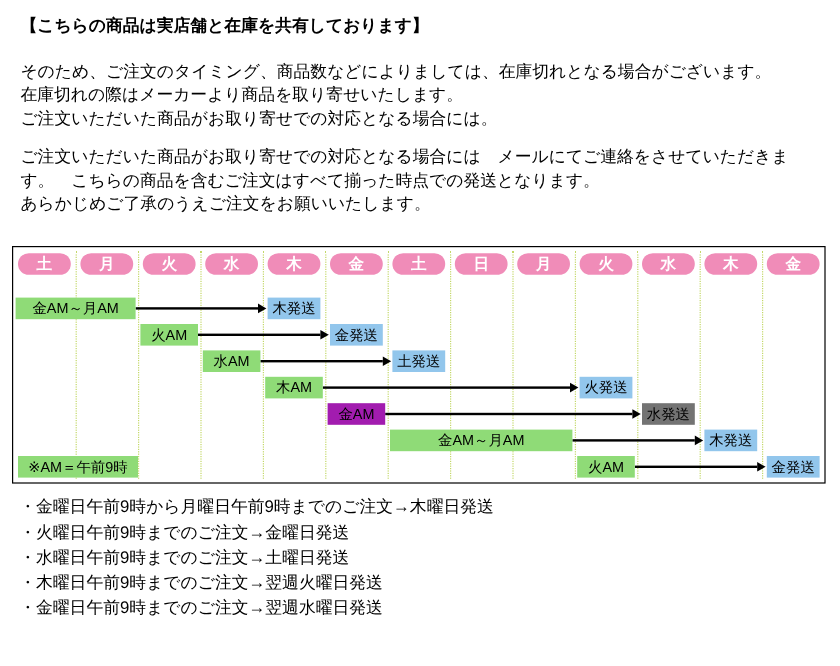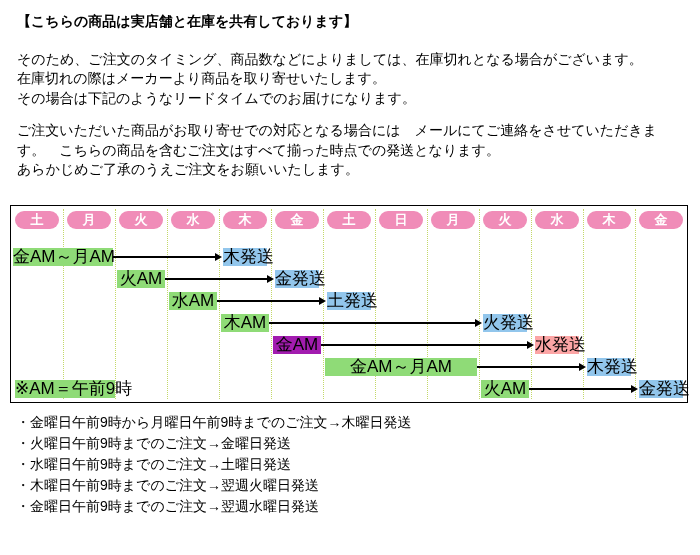--- a/index.html
+++ b/index.html
@@ -16,21 +16,21 @@
   .diagram{
     position:absolute;left:10px;top:205px;width:678px;height:198px;
     border:1px solid #000;box-sizing:border-box;background:#fff;
   }
   .day-pill{
     position:absolute;height:18px;border-radius:9px;color:#fff;font-weight:bold;
     font-size:13px;line-height:18px;text-align:center;z-index:3;
   }
   .grid-line{position:absolute;top:3px;bottom:3px;width:0;border-left:1px dotted #c3d868;z-index:1;}
   .flow-box{
-    position:absolute;height:18px;font-size:17px;line-height:18px;text-align:center;
+    position:absolute;height:18px;font-size:12px;line-height:18px;text-align:center;
     white-space:nowrap;z-index:3;color:#000;
   }
   .arrow{position:absolute;height:1.5px;background:#000;z-index:2;}
   .arrow::after{
     content:"";position:absolute;right:-7px;top:-3.2px;width:0;height:0;
     border-left:7px solid #000;border-top:4px solid transparent;border-bottom:4px solid transparent;
   }
   
   .bottom-text{position:absolute;left:16px;top:412px;right:8px;font-size:14px;line-height:21px;}
   .bottom-text .list-line{white-space:nowrap;}
@@ -38,21 +38,21 @@
 </head>
 <body>
 
 <div class="page">
 
   <div class="top-text">
     <div class="title">【こちらの商品は実店舗と在庫を共有しております】</div>
     <div class="para">
       <div class="line">そのため、ご注文のタイミング、商品数などによりましては、在庫切れとなる場合がございます。</div>
       <div class="line">在庫切れの際はメーカーより商品を取り寄せいたします。</div>
-      <div class="line">その場合は下記のようなリードタイムでのお届けになります。</div>
+      <div class="line">ご注文いただいた商品がお取り寄せでの対応となる場合には。</div>
     </div>
     <div class="para">
       <div class="line">ご注文いただいた商品がお取り寄せでの対応となる場合には　メールにてご連絡をさせていただきま</div>
       <div class="line">す。　こちらの商品を含むご注文はすべて揃った時点での発送となります。</div>
       <div class="line">あらかじめご了承のうえご注文をお願いいたします。</div>
     </div>
   </div>
 
   <div class="diagram">
       <div class="grid-line" style="left: 52px; border-left-color: rgb(195, 216, 104);"></div>
@@ -86,21 +86,21 @@
       <div class="flow-box" style="left: 106px; width: 48px; top: 64px; background: rgb(143, 219, 119);">火AM</div>
       <div class="flow-box" style="left: 264px; width: 44px; top: 64px; background: rgb(146, 198, 236);">金発送</div>
       <div class="arrow" style="left: 154px; width: 102px; top: 72px; background: rgb(0, 0, 0);"></div>
       <div class="flow-box" style="left: 158px; width: 48px; top: 86px; background: rgb(143, 219, 119);">水AM</div>
       <div class="flow-box" style="left: 316px; width: 44px; top: 86px; background: rgb(146, 198, 236);">土発送</div>
       <div class="arrow" style="left: 206px; width: 102px; top: 94px; background: rgb(0, 0, 0);"></div>
       <div class="flow-box" style="left: 210px; width: 48px; top: 108px; background: rgb(143, 219, 119);">木AM</div>
       <div class="flow-box" style="left: 472px; width: 44px; top: 108px; background: rgb(146, 198, 236);">火発送</div>
       <div class="arrow" style="left: 258px; width: 206px; top: 116px; background: rgb(0, 0, 0);"></div>
       <div class="flow-box" style="left: 262px; width: 48px; top: 130px; background: #a21caf;">金AM</div>
-      <div class="flow-box" style="left: 524px; width: 44px; top: 130px; background: #fca5a5;">水発送</div>
+      <div class="flow-box" style="left: 524px; width: 44px; top: 130px; background: #737373;">水発送</div>
       <div class="arrow" style="left: 310px; width: 206px; top: 138px; background: rgb(0, 0, 0);"></div>
       <div class="flow-box" style="left: 314px; width: 152px; top: 152px; background: rgb(143, 219, 119);">金AM～月AM</div>
       <div class="flow-box" style="left: 576px; width: 44px; top: 152px; background: rgb(146, 198, 236);">木発送</div>
       <div class="arrow" style="left: 466px; width: 102px; top: 160px; background: rgb(0, 0, 0);"></div>
       <div class="flow-box" style="left: 470px; width: 48px; top: 174px; background: rgb(143, 219, 119);">火AM</div>
       <div class="flow-box" style="left: 628px; width: 44px; top: 174px; background: rgb(146, 198, 236);">金発送</div>
       <div class="arrow" style="left: 518px; width: 102px; top: 182px; background: rgb(0, 0, 0);"></div>
       <div class="flow-box" style="left: 4px; top: 174px; width: 100px; background: rgb(143, 219, 119);">※AM＝午前9時</div>
     </div>
 

